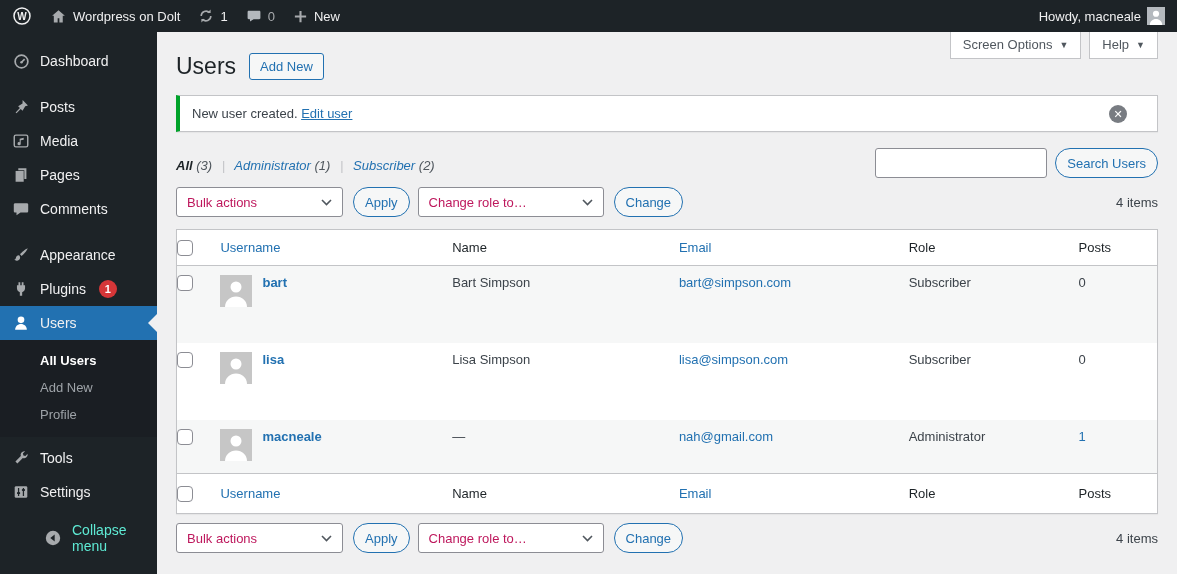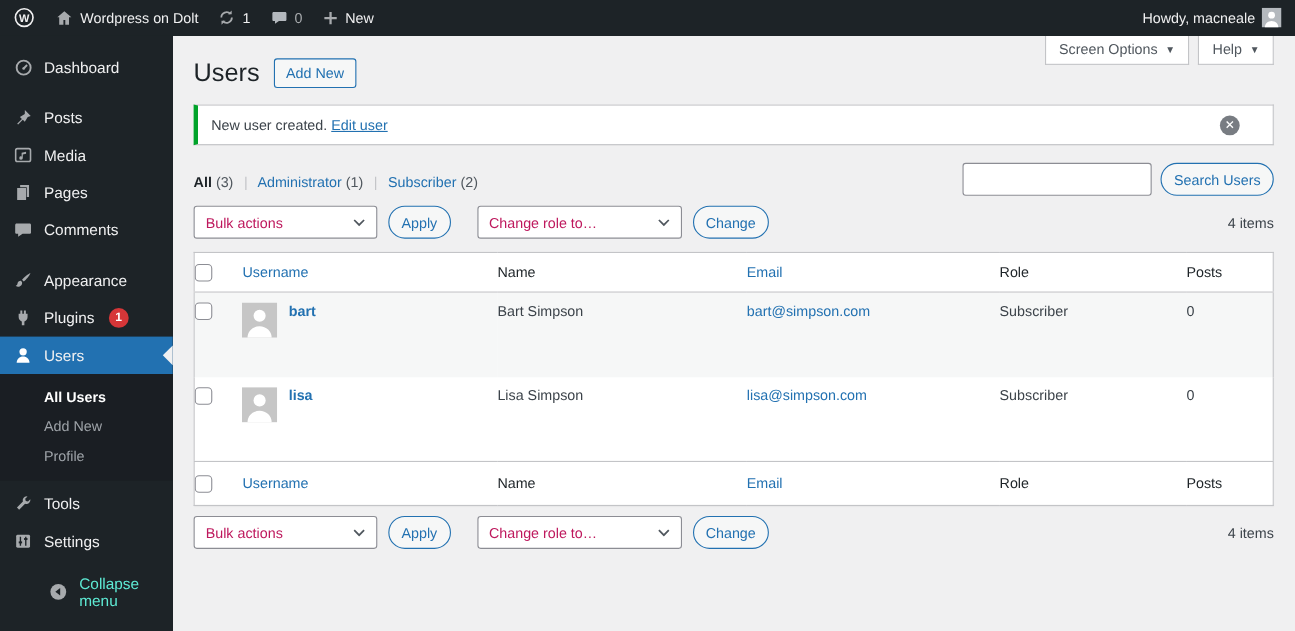--- a/index.html
+++ b/index.html
@@ -86,39 +86,39 @@
   }
   .notice a { color: #2271b1; text-decoration: underline; }
   .notice-dismiss {
     position: absolute; right: 30px; top: 9px;
     width: 18px; height: 18px; border-radius: 50%; background: #787c82;
     color: #fff; font-size: 11px; line-height: 18px; text-align: center;
     border: none; cursor: pointer;
   }
 
   .views-row { margin-top: 16px; display: flex; justify-content: space-between; align-items: flex-end; }
-  .views { padding-bottom: 5px; }
+  .views { padding-bottom: 5px; font-style: italic; }
   .views a { color: #2271b1; }
   .views .current-view { color: #1d2327; font-weight: bold; }
   .views .count { color: #50575e; }
   .views .sep { color: #c3c4c7; margin: 0 6px; }
   .search-box { display: flex; align-items: center; gap: 8px; }
   .search-input {
     width: 172px; height: 30px; border: 1px solid #8c8d94; border-radius: 3px;
     background: #fff; padding: 0 8px; font-size: 13px; font-family: "Liberation Sans", sans-serif;
   }
 
   .bulk-row { margin-top: 9px; display: flex; align-items: center; gap: 8px; }
   .fake-select {
     height: 30px; background: #fff; border: 1px solid #8c8d94; border-radius: 3px;
     display: flex; align-items: center; justify-content: space-between;
     padding: 0 10px; color: #be185d; cursor: pointer; font-size: 13px;
   }
   .sel-bulk { width: 167px; margin-right: 2px; }
-  .sel-role { width: 186px; margin-left: 16px; margin-right: 2px; }
+  .sel-role { width: 186px; margin-right: 2px; }
   .sel-chevron { color: #50575e; margin-left: 10px; display: inline-flex; }
   .items-count { margin-left: auto; color: #3c434a; }
 
   
   table.users {
     margin-top: 12px; width: 100%; border-collapse: collapse;
     background: #fff; border: 1px solid #c3c4c7; box-shadow: 0 1px 1px rgba(0,0,0,.04);
   }
   table.users th, table.users td { text-align: left; font-weight: normal; padding: 9px 10px 9px 0; }
   thead th { border-bottom: 1px solid #c3c4c7; color: #1d2327; }
@@ -425,20 +425,39 @@
                 <path d="M5 32c0-6 5-10.5 11-10.5S27 26 27 32z" fill="#fff"></path>
               </svg>
             <a href="#" class="username-link">lisa</a>
           </span>
         </td>
         <td>Lisa Simpson</td>
         <td><a href="#">lisa@simpson.com</a></td>
         <td>Subscriber</td>
         <td class="col-posts">0</td>
       </tr>
+      <tr class="row-short striped">
+        <td class="col-check">
+            <input type="checkbox" class="checkbox" style="">
+          </td>
+        <td>
+          <span class="user-cell">
+            <svg class="row-avatar" viewBox="0 0 32 32">
+                <rect width="32" height="32" fill="#c6c6c6"></rect>
+                <circle cx="16" cy="12" r="5.5" fill="#fff"></circle>
+                <path d="M5 32c0-6 5-10.5 11-10.5S27 26 27 32z" fill="#fff"></path>
+              </svg>
+            <a href="#" class="username-link">macneale</a>
+          </span>
+        </td>
+        <td>—</td>
+        <td><a href="#">nah@gmail.com</a></td>
+        <td>Administrator</td>
+        <td class="col-posts"><a href="#">1</a></td>
+      </tr>
     </tbody>
     <tfoot>
       <tr>
         <th class="col-check">
             <input type="checkbox" class="checkbox" style="">
           </th>
         <th><a href="#" class="sort-link">Username</a></th>
         <th>Name</th>
         <th><a href="#" class="sort-link">Email</a></th>
         <th>Role</th>

